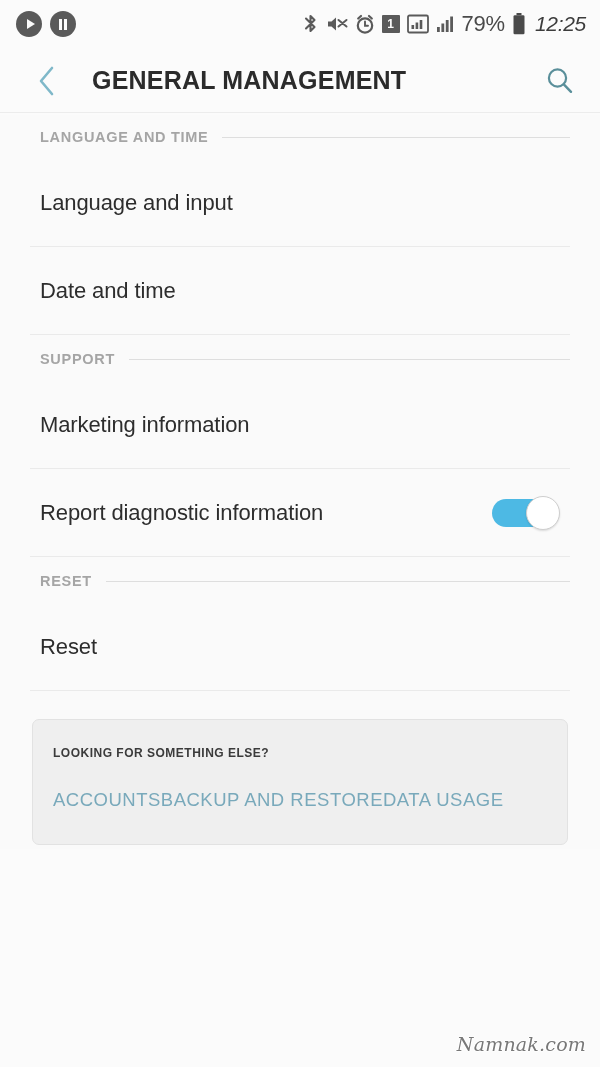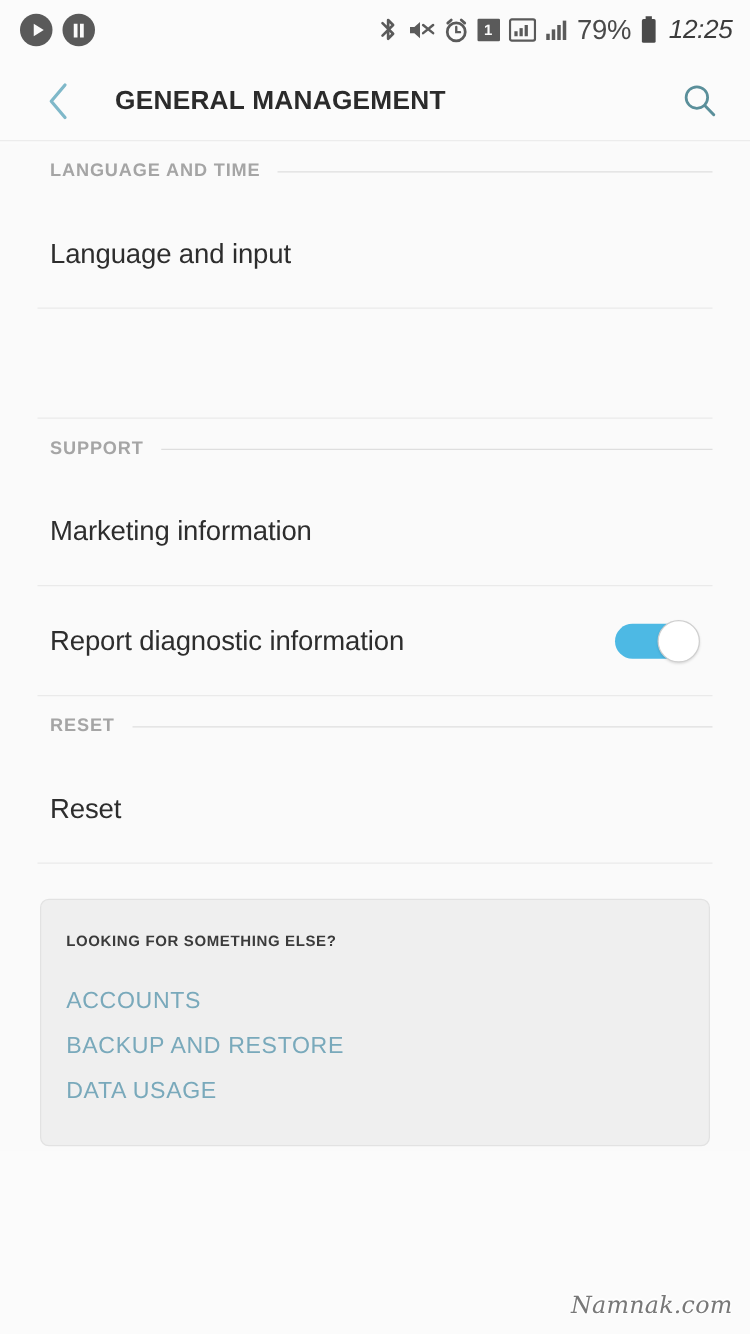--- a/index.html
+++ b/index.html
@@ -103,21 +103,21 @@
     position: relative;
   }
   .back-btn {
     width: 34px; height: 34px;
     display: flex;
     align-items: center;
     justify-content: center;
     cursor: pointer;
   }
   .page-title {
-    font-size: 21px;
+    font-size: 25px;
     font-weight: bold;
     color: #2b2b2b;
     letter-spacing: 0.2px;
     margin-left: 28px;
     flex: 1;
   }
   .search-btn {
     width: 36px; height: 36px;
     display: flex;
     align-items: center;
@@ -213,21 +213,21 @@
     border-radius: 7px;
     padding: 26px 0 26px 20px;
   }
   .else-card .card-title {
     font-size: 12px;
     font-weight: bold;
     color: #3b3b3b;
     letter-spacing: 0.5px;
     margin-bottom: 22px;
   }
-  .else-links { display: flex; flex-direction: column; }
+  .else-links { display: flex; flex-direction: row; }
   .else-links a {
     font-size: 18.5px;
     color: #79a9bb;
     letter-spacing: 0.5px;
     text-decoration: none;
     padding: 7px 0;
     display: block;
     cursor: pointer;
   }
 
@@ -344,20 +344,21 @@
       <span class="label">LANGUAGE AND TIME</span>
       <span class="rule"></span>
     </div>
 
     <div class="list-item">
       <span class="title">Language and input</span>
       <span class="divider"></span>
     </div>
 
     <div class="list-item">
+      <span class="title">Date and time</span>
       <span class="divider"></span>
     </div>
 
     <div class="section-head">
       <span class="label">SUPPORT</span>
       <span class="rule"></span>
     </div>
 
     <div class="list-item">
       <span class="title">Marketing information</span>

